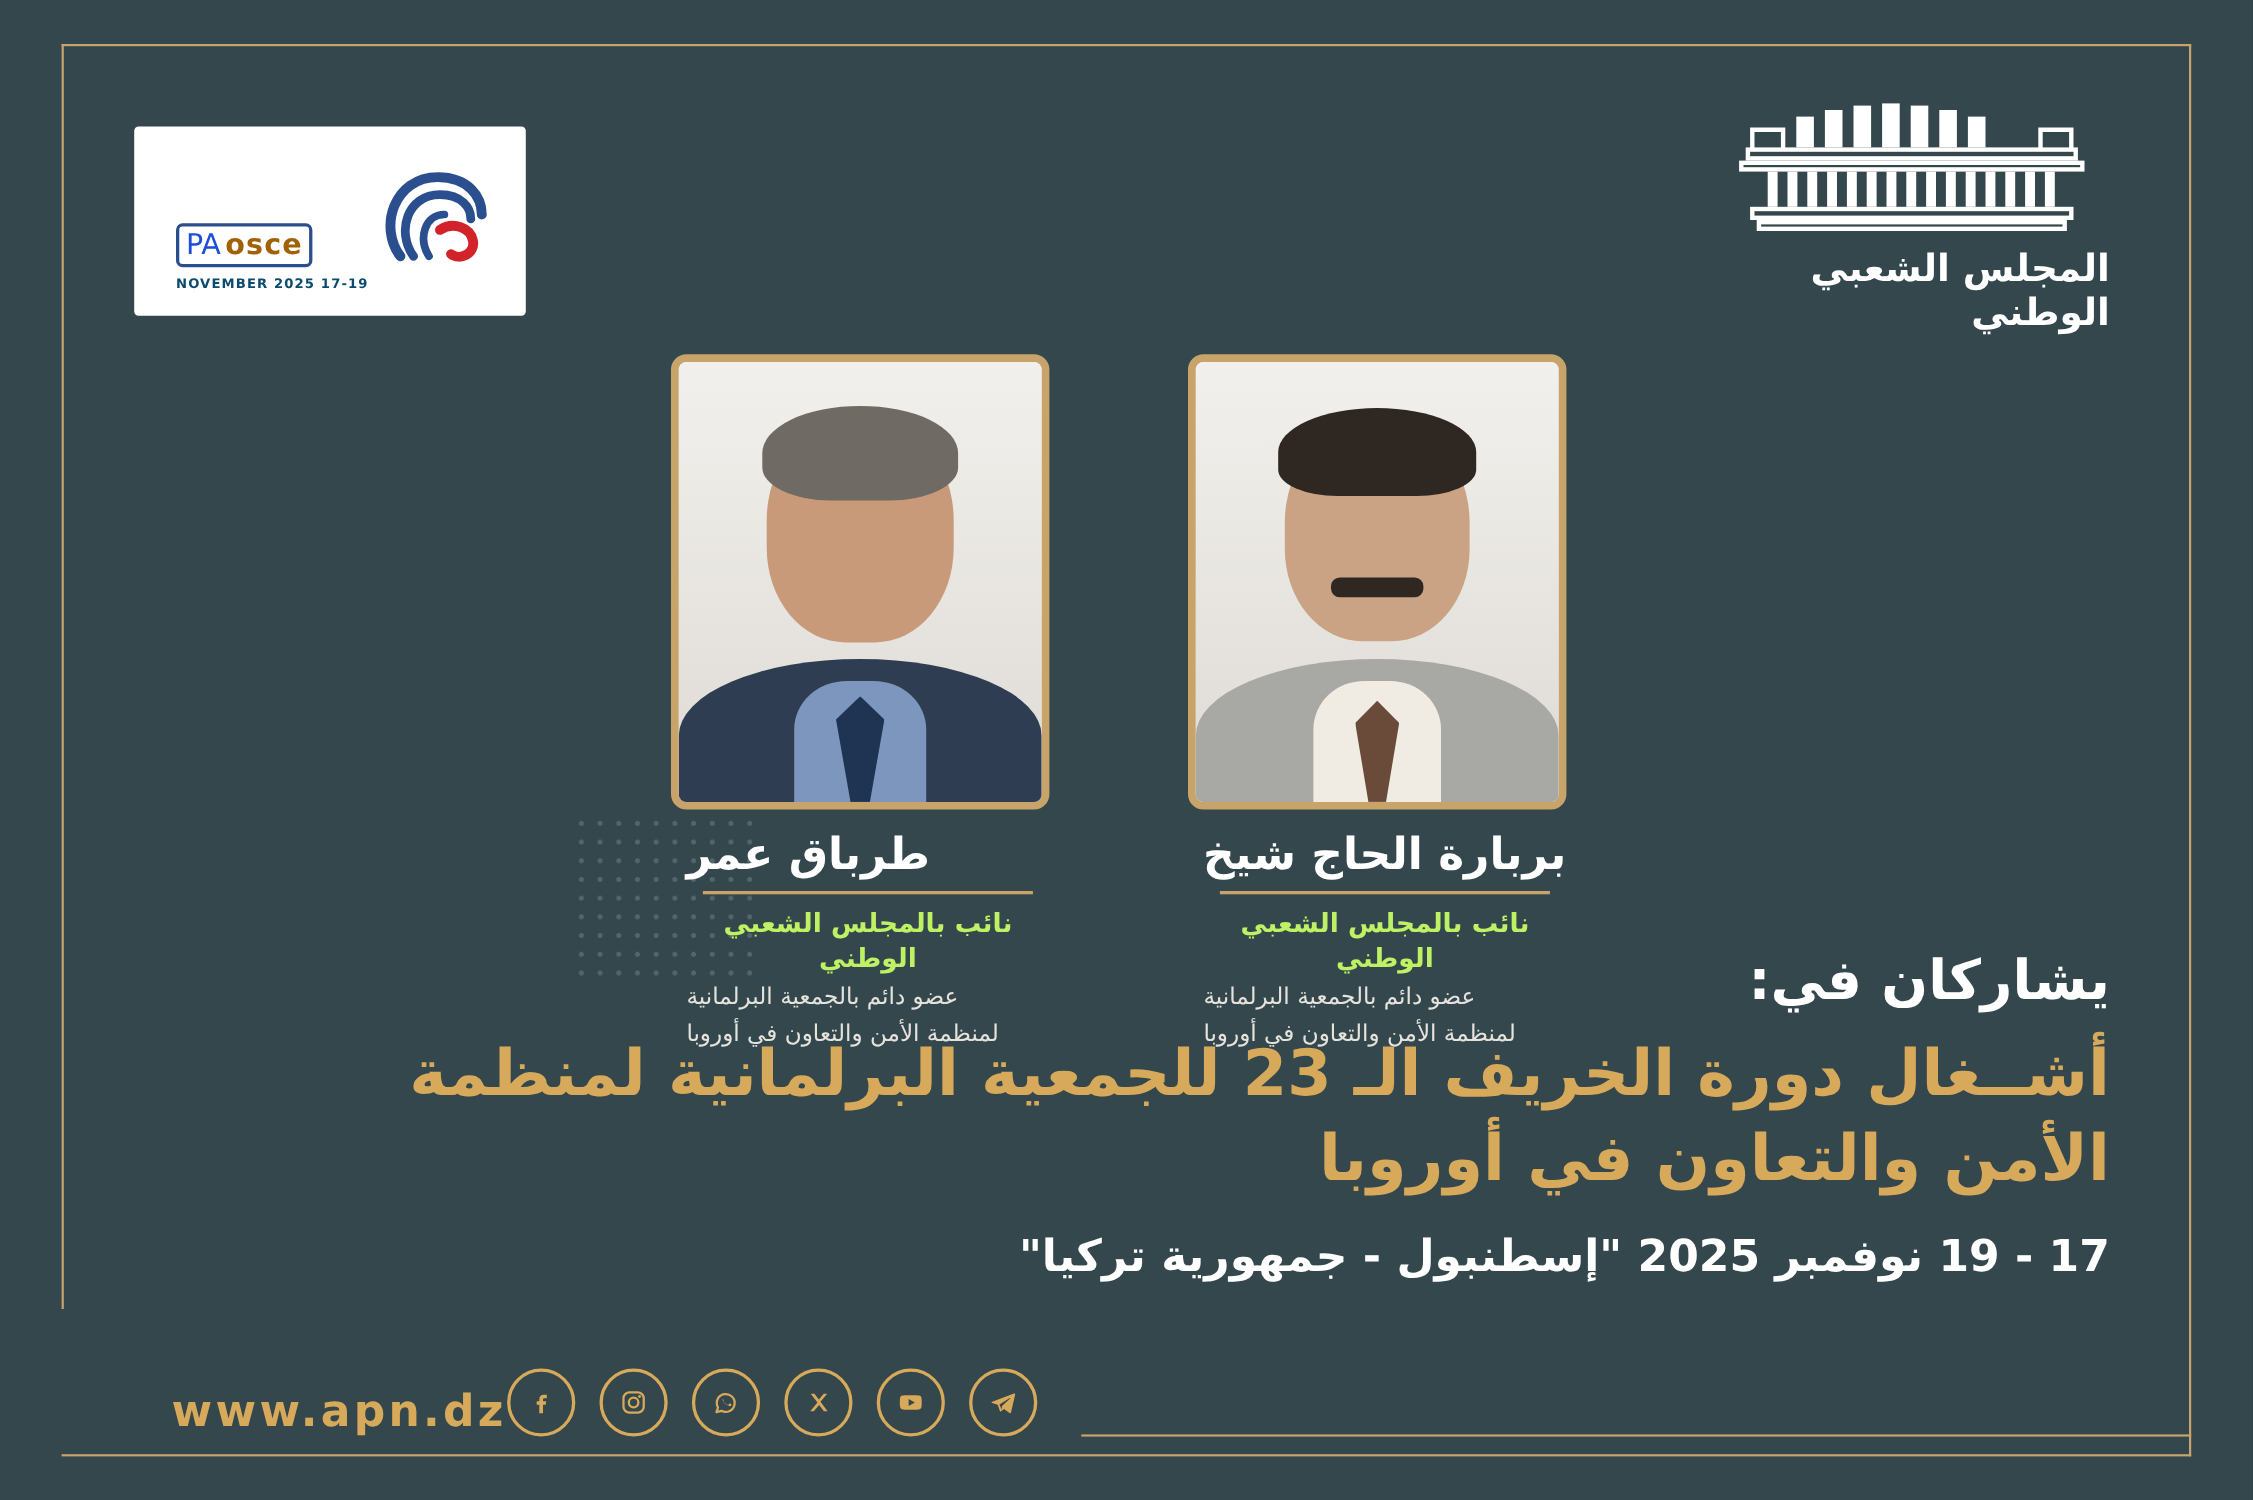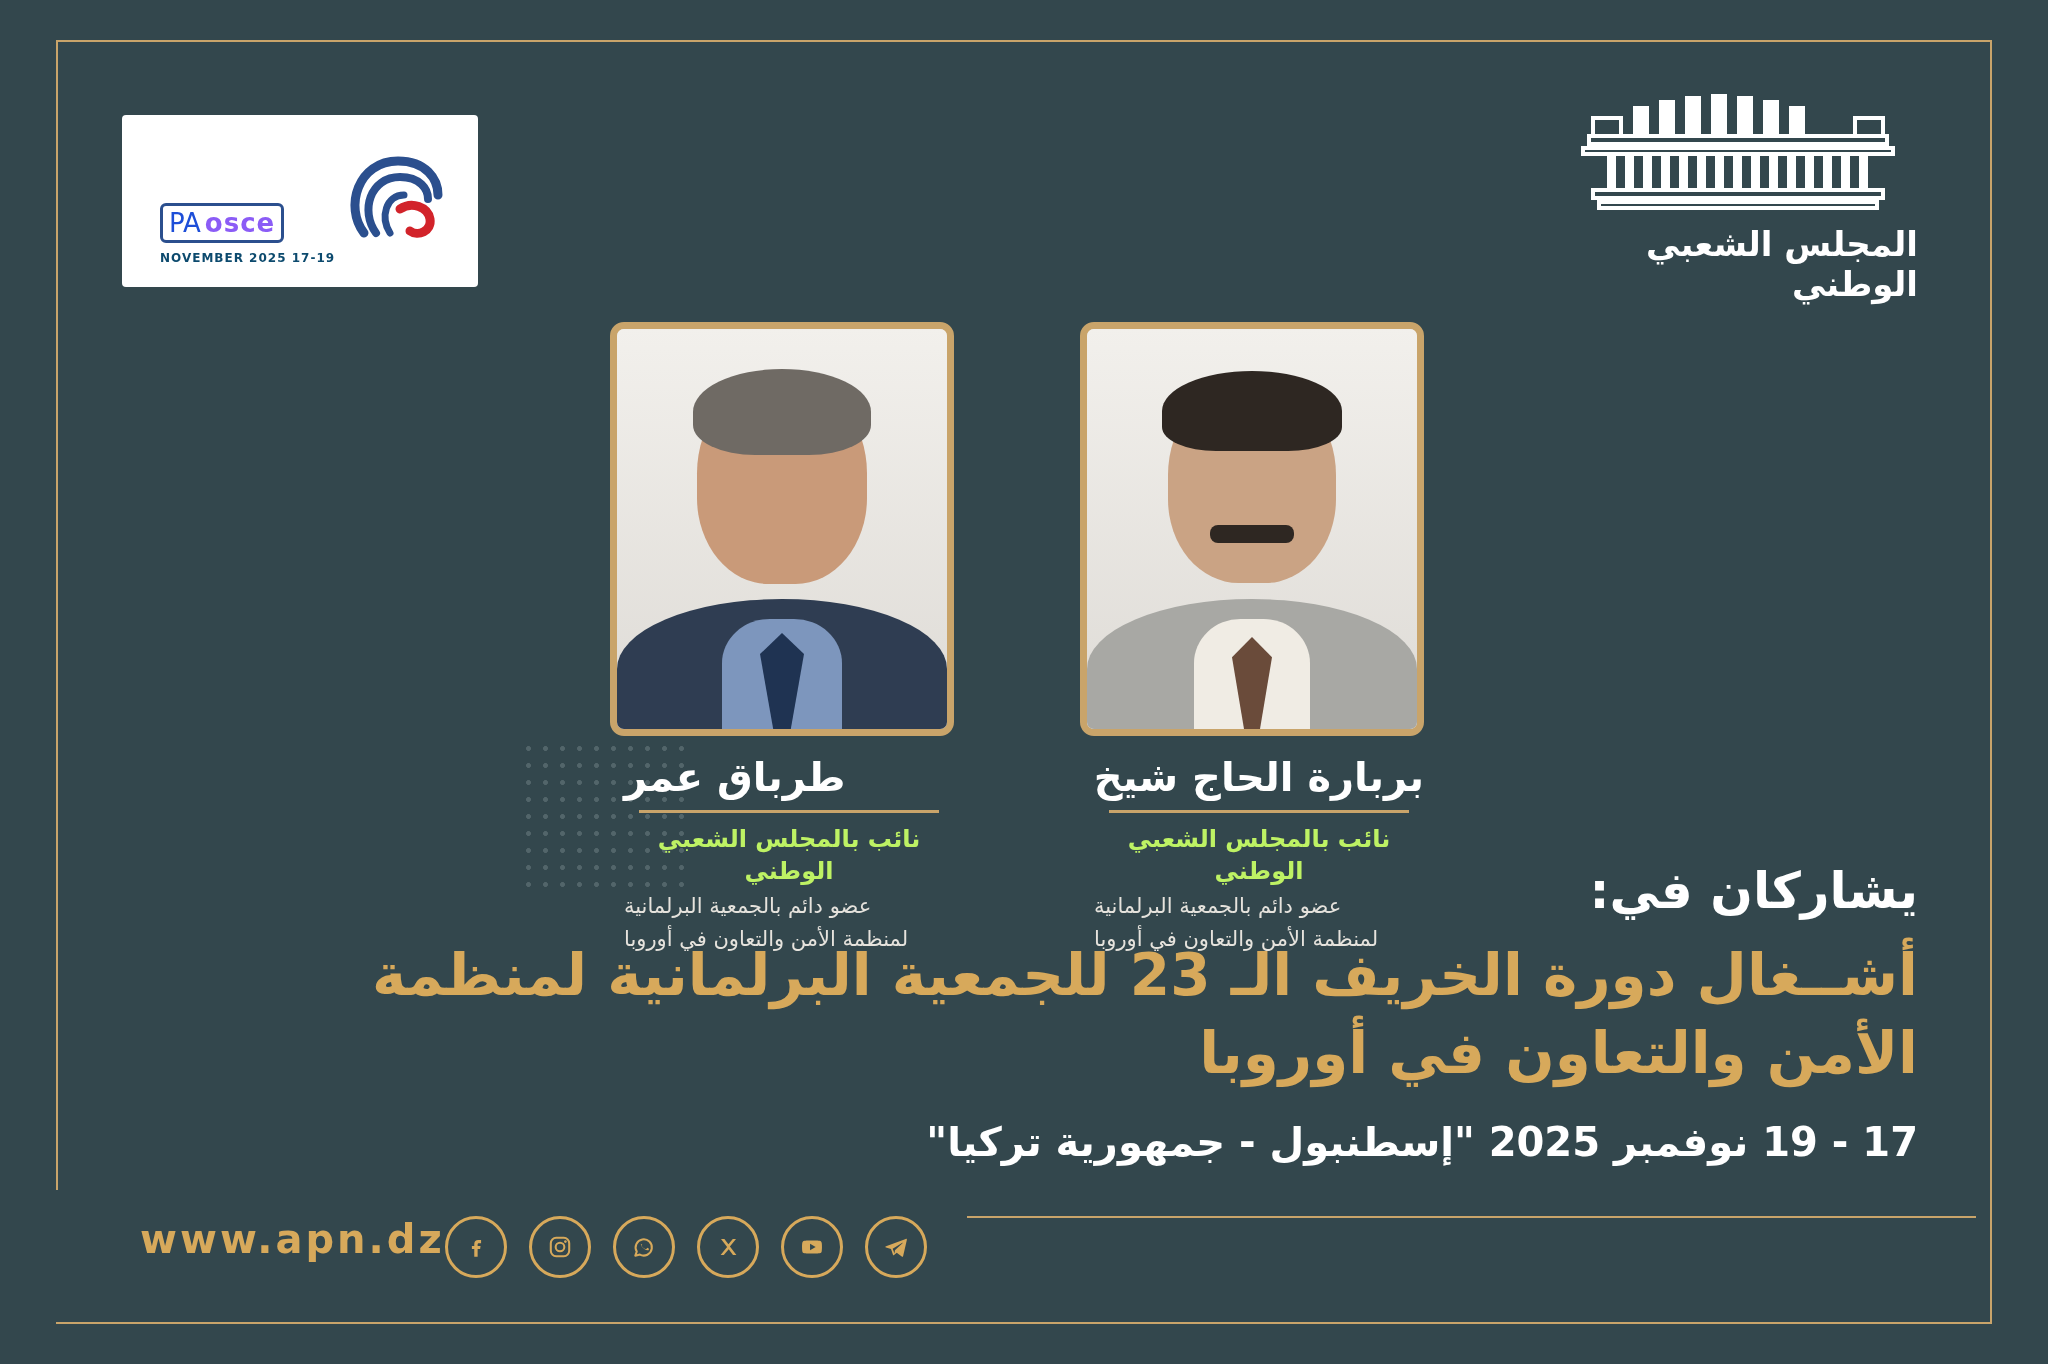--- a/index.html
+++ b/index.html
@@ -69,21 +69,21 @@
     left: 38px;
     top: 88px;
     display: flex;
     align-items: center;
     border: 3px solid #2b4f8e;
     border-radius: 6px;
     padding: 2px 6px;
     background: #fff;
   }
   .osce-badge .osce {
-    color: #8b5cf6;
+    color: #a16207;
     font-weight: bold;
     font-size: 26px;
     letter-spacing: 1px;
   }
   .osce-badge .pa {
     color: #1d4ed8;
     font-weight: normal;
     font-size: 26px;
     margin-right: 4px;
   }
@@ -276,26 +276,26 @@
     margin-top: 26px;
     color: #ffffff;
     font-size: 40px;
     font-weight: bold;
     text-align: right;
   }
 
   
   .footer {
     position: absolute;
-    left: 40px;
+    left: 56px;
     bottom: 58px;
     width: 1936px;
     height: 90px;
     display: flex;
-    align-items: flex-start;
+    align-items: flex-end;
     direction: ltr;
   }
   .site {
     color: #d7a95b;
     font-size: 40px;
     font-weight: bold;
     letter-spacing: 3px;
     margin-left: 100px;
   }
   .social {

